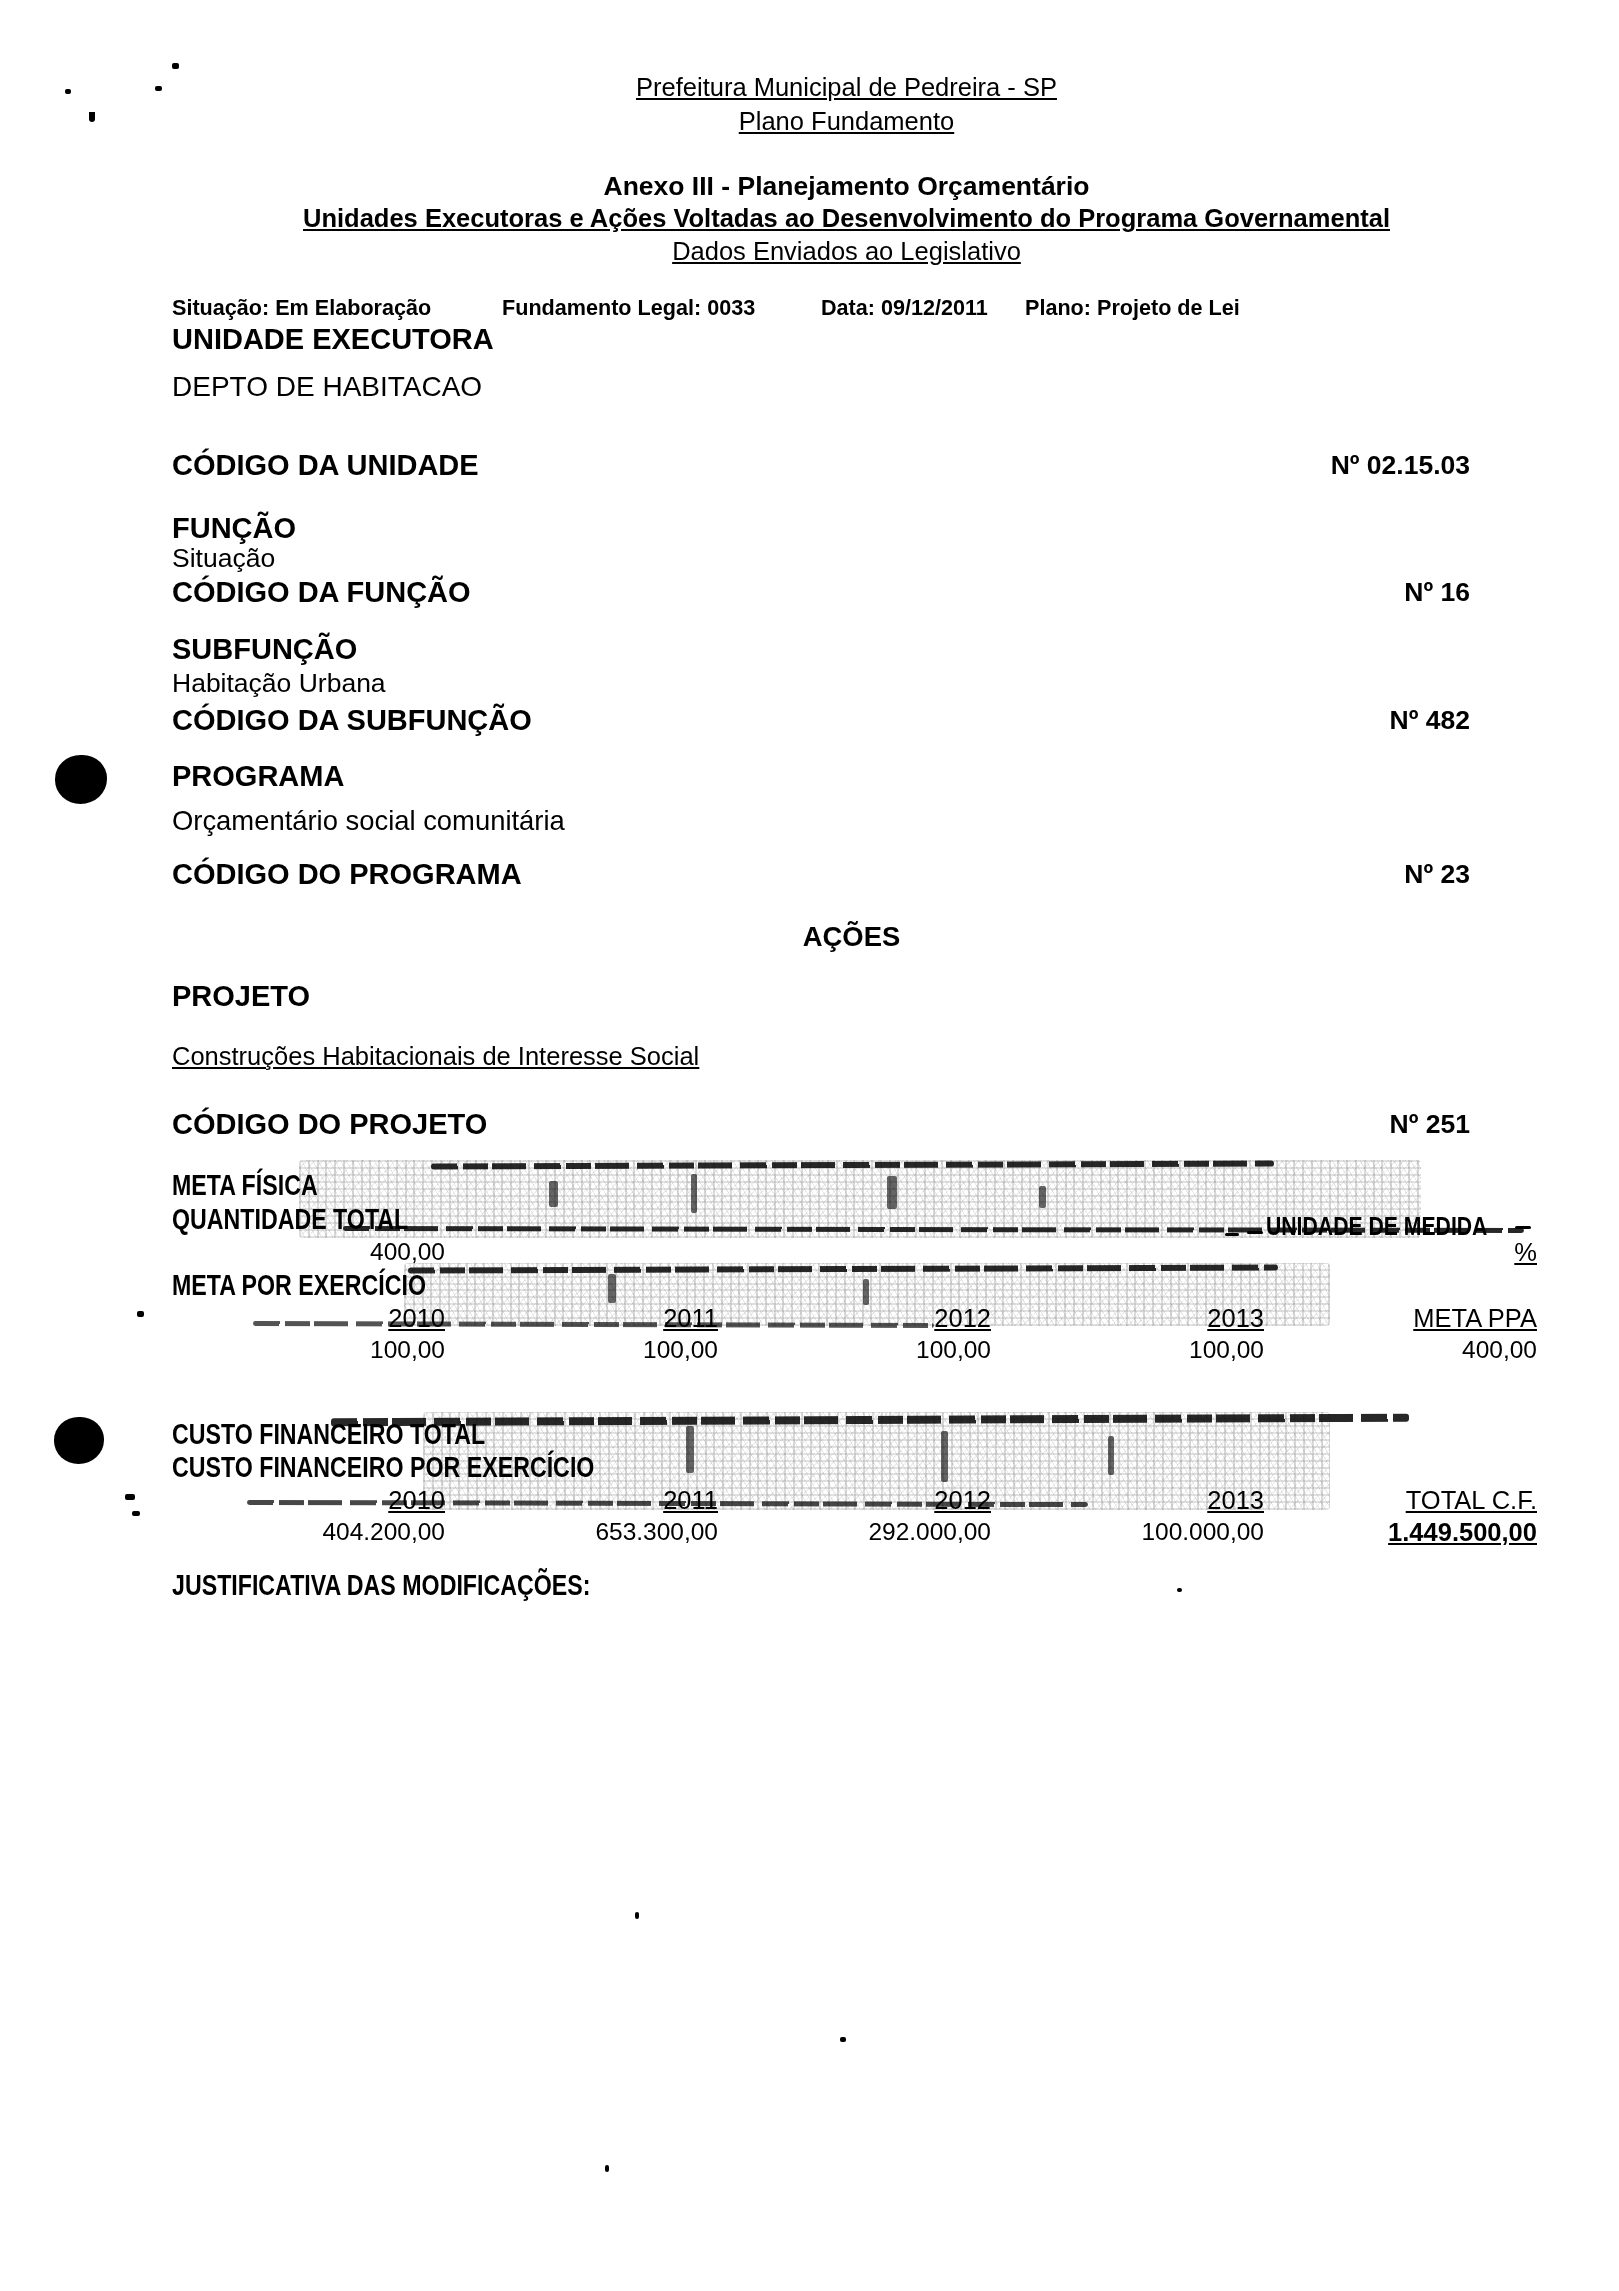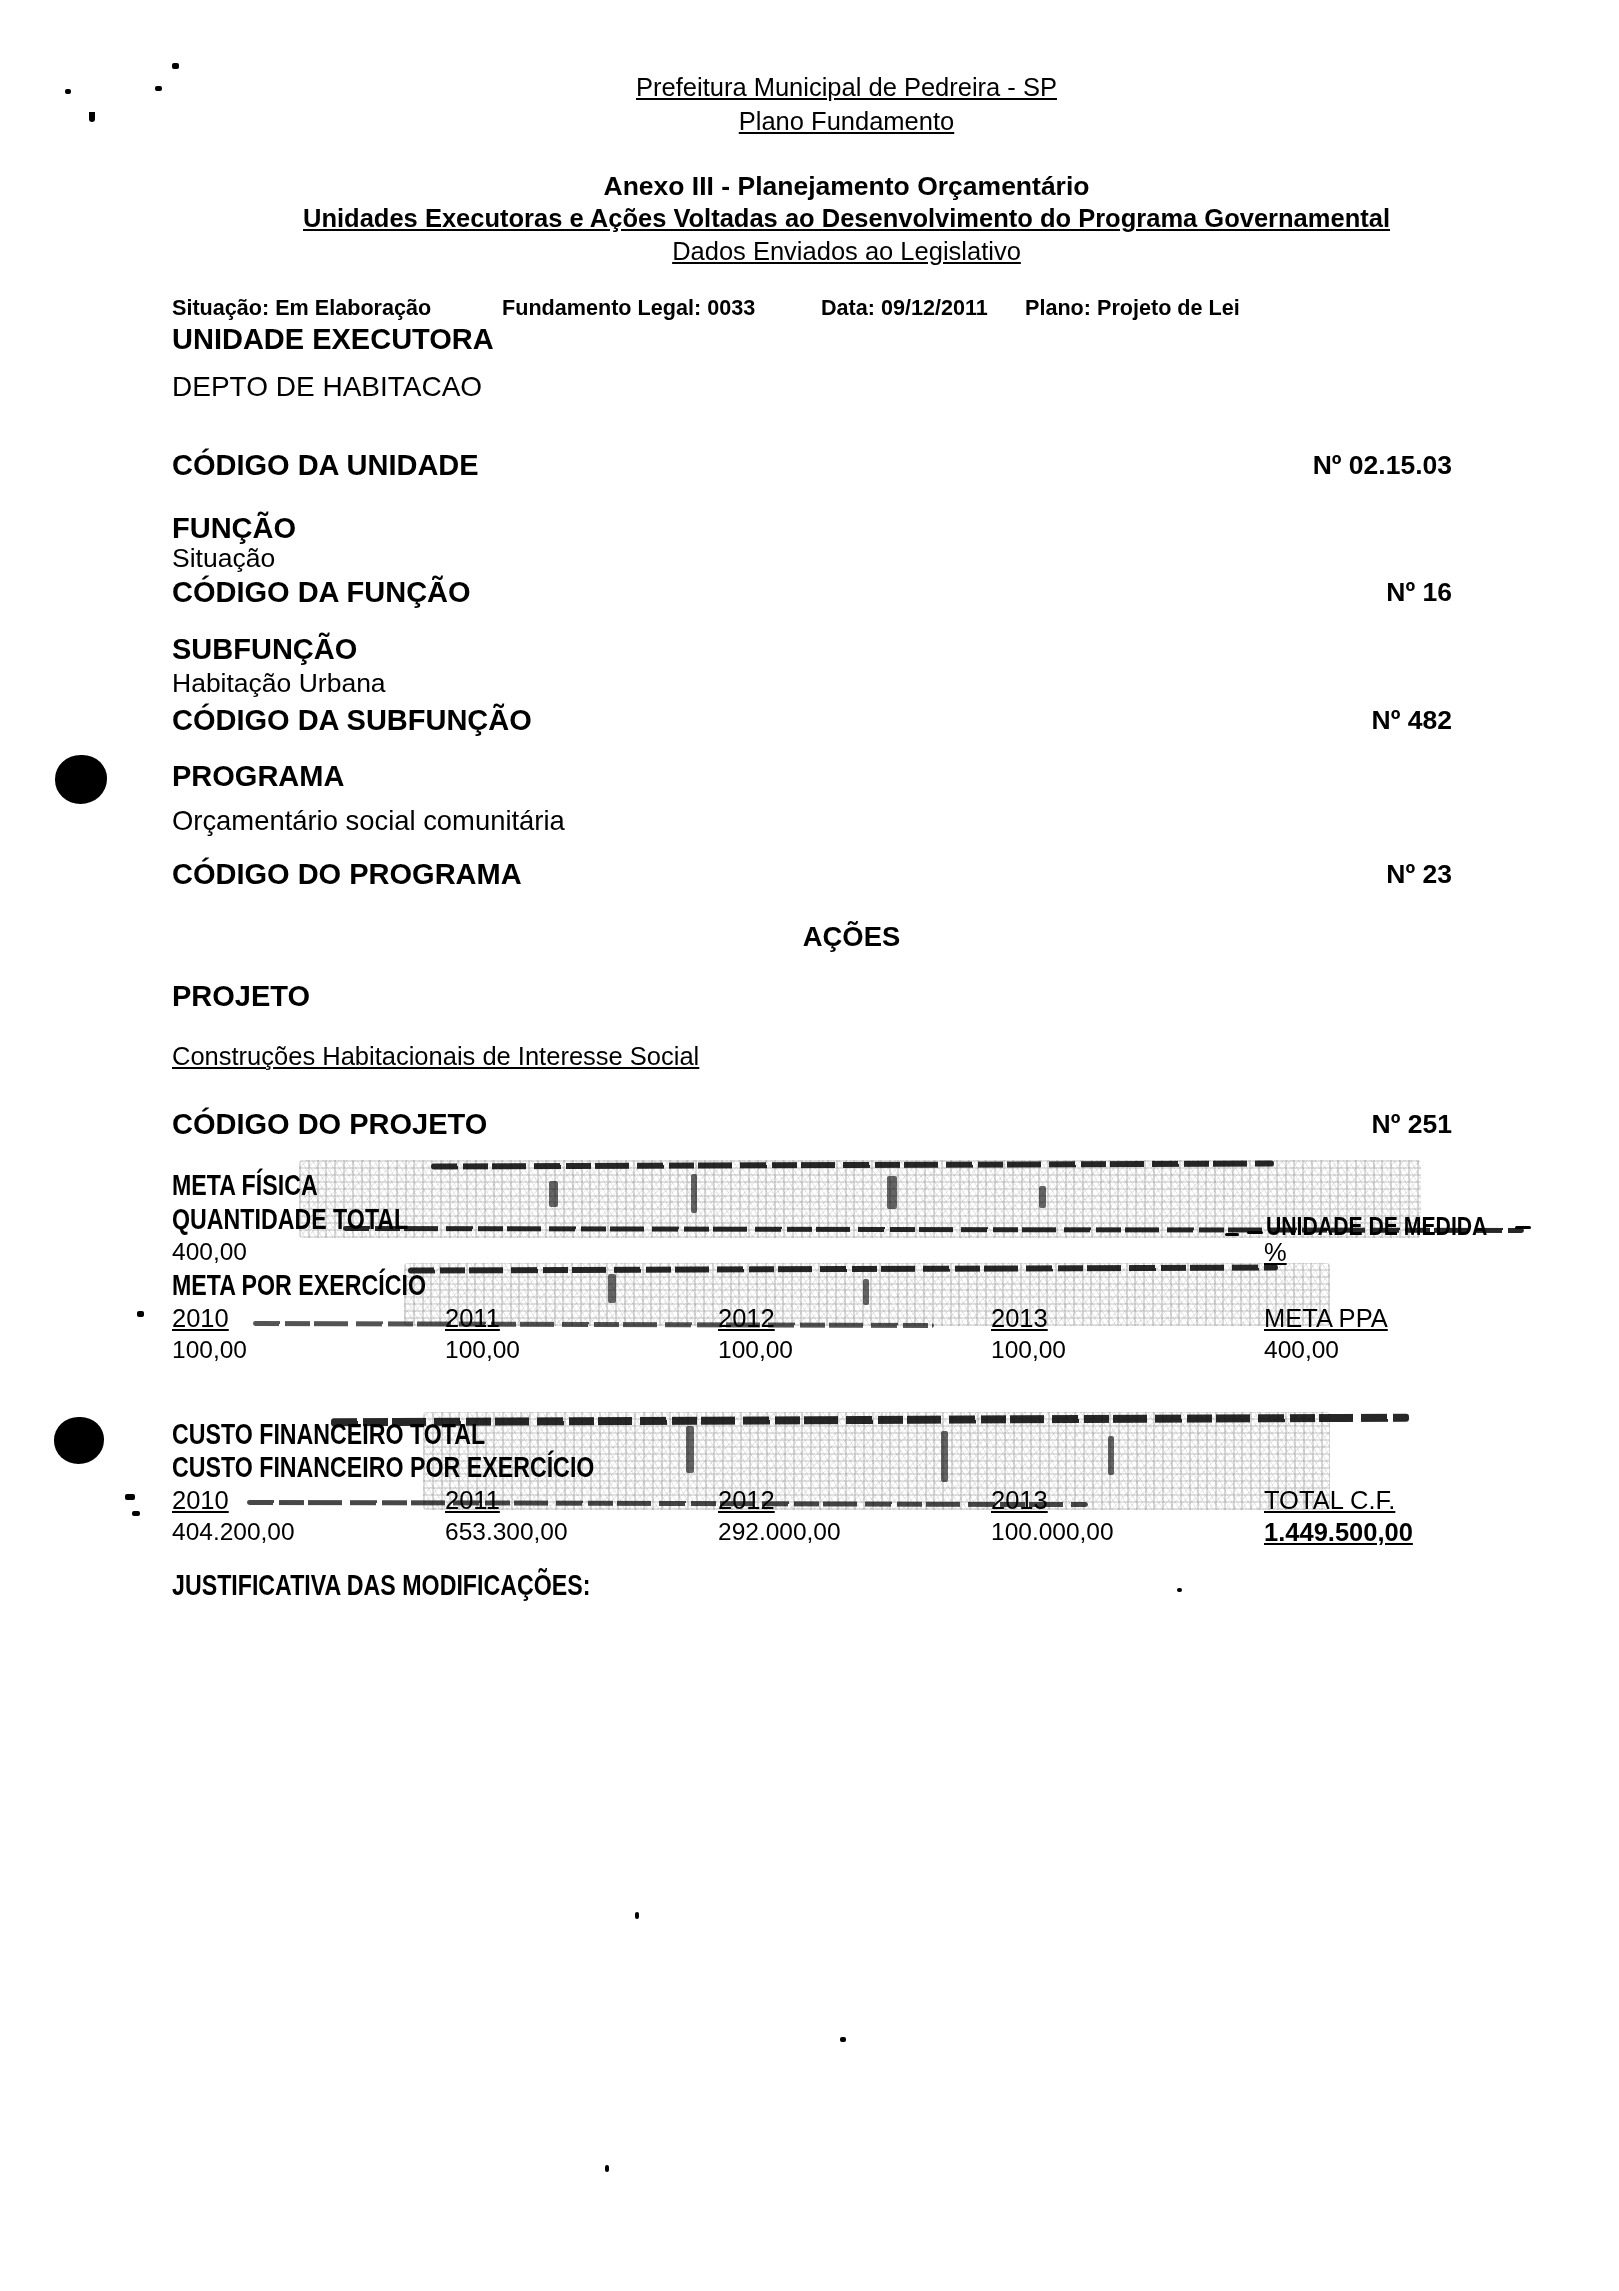--- a/index.html
+++ b/index.html
@@ -10,24 +10,24 @@
   .t{position:absolute;white-space:nowrap;line-height:1.05;}
   .b{font-weight:bold;}
   .f22{font-size:21.6px;}
   .f25{font-size:24.5px;}
   .f26{font-size:25.5px;text-decoration:underline;}
   .f27{font-size:26.5px;}
   .f28{font-size:27.4px;}
   .f29{font-size:28px;}
   .f30{font-size:29px;}
   .ctr{left:74px;right:0;text-align:center;}
-  .code{right:167px;text-align:right;font-weight:bold;}
+  .code{right:149px;text-align:right;font-weight:bold;}
   .cond{transform:scaleX(.8);transform-origin:0 50%;}
   .row5{position:absolute;left:172px;width:1367px;display:flex;}
-  .row5 span{width:273px;text-align:left;}
+  .row5 span{width:273px;text-align:right;}
   
   .smudge{
     position:absolute;opacity:.42;border-radius:3.9px;
     background:
       repeating-linear-gradient(90deg, rgba(0,0,0,.34) 0 2px, rgba(0,0,0,0) 2px 8.8px),
       repeating-linear-gradient(0deg, rgba(0,0,0,.27) 0 2px, rgba(0,0,0,0) 2px 6.9px),
       repeating-linear-gradient(61deg, rgba(0,0,0,.21) 0 1px, rgba(0,0,0,0) 1px 4.9px),
       repeating-linear-gradient(-47deg, rgba(0,0,0,.17) 0 1px, rgba(0,0,0,0) 1px 5.9px);
   }
   .streak{

